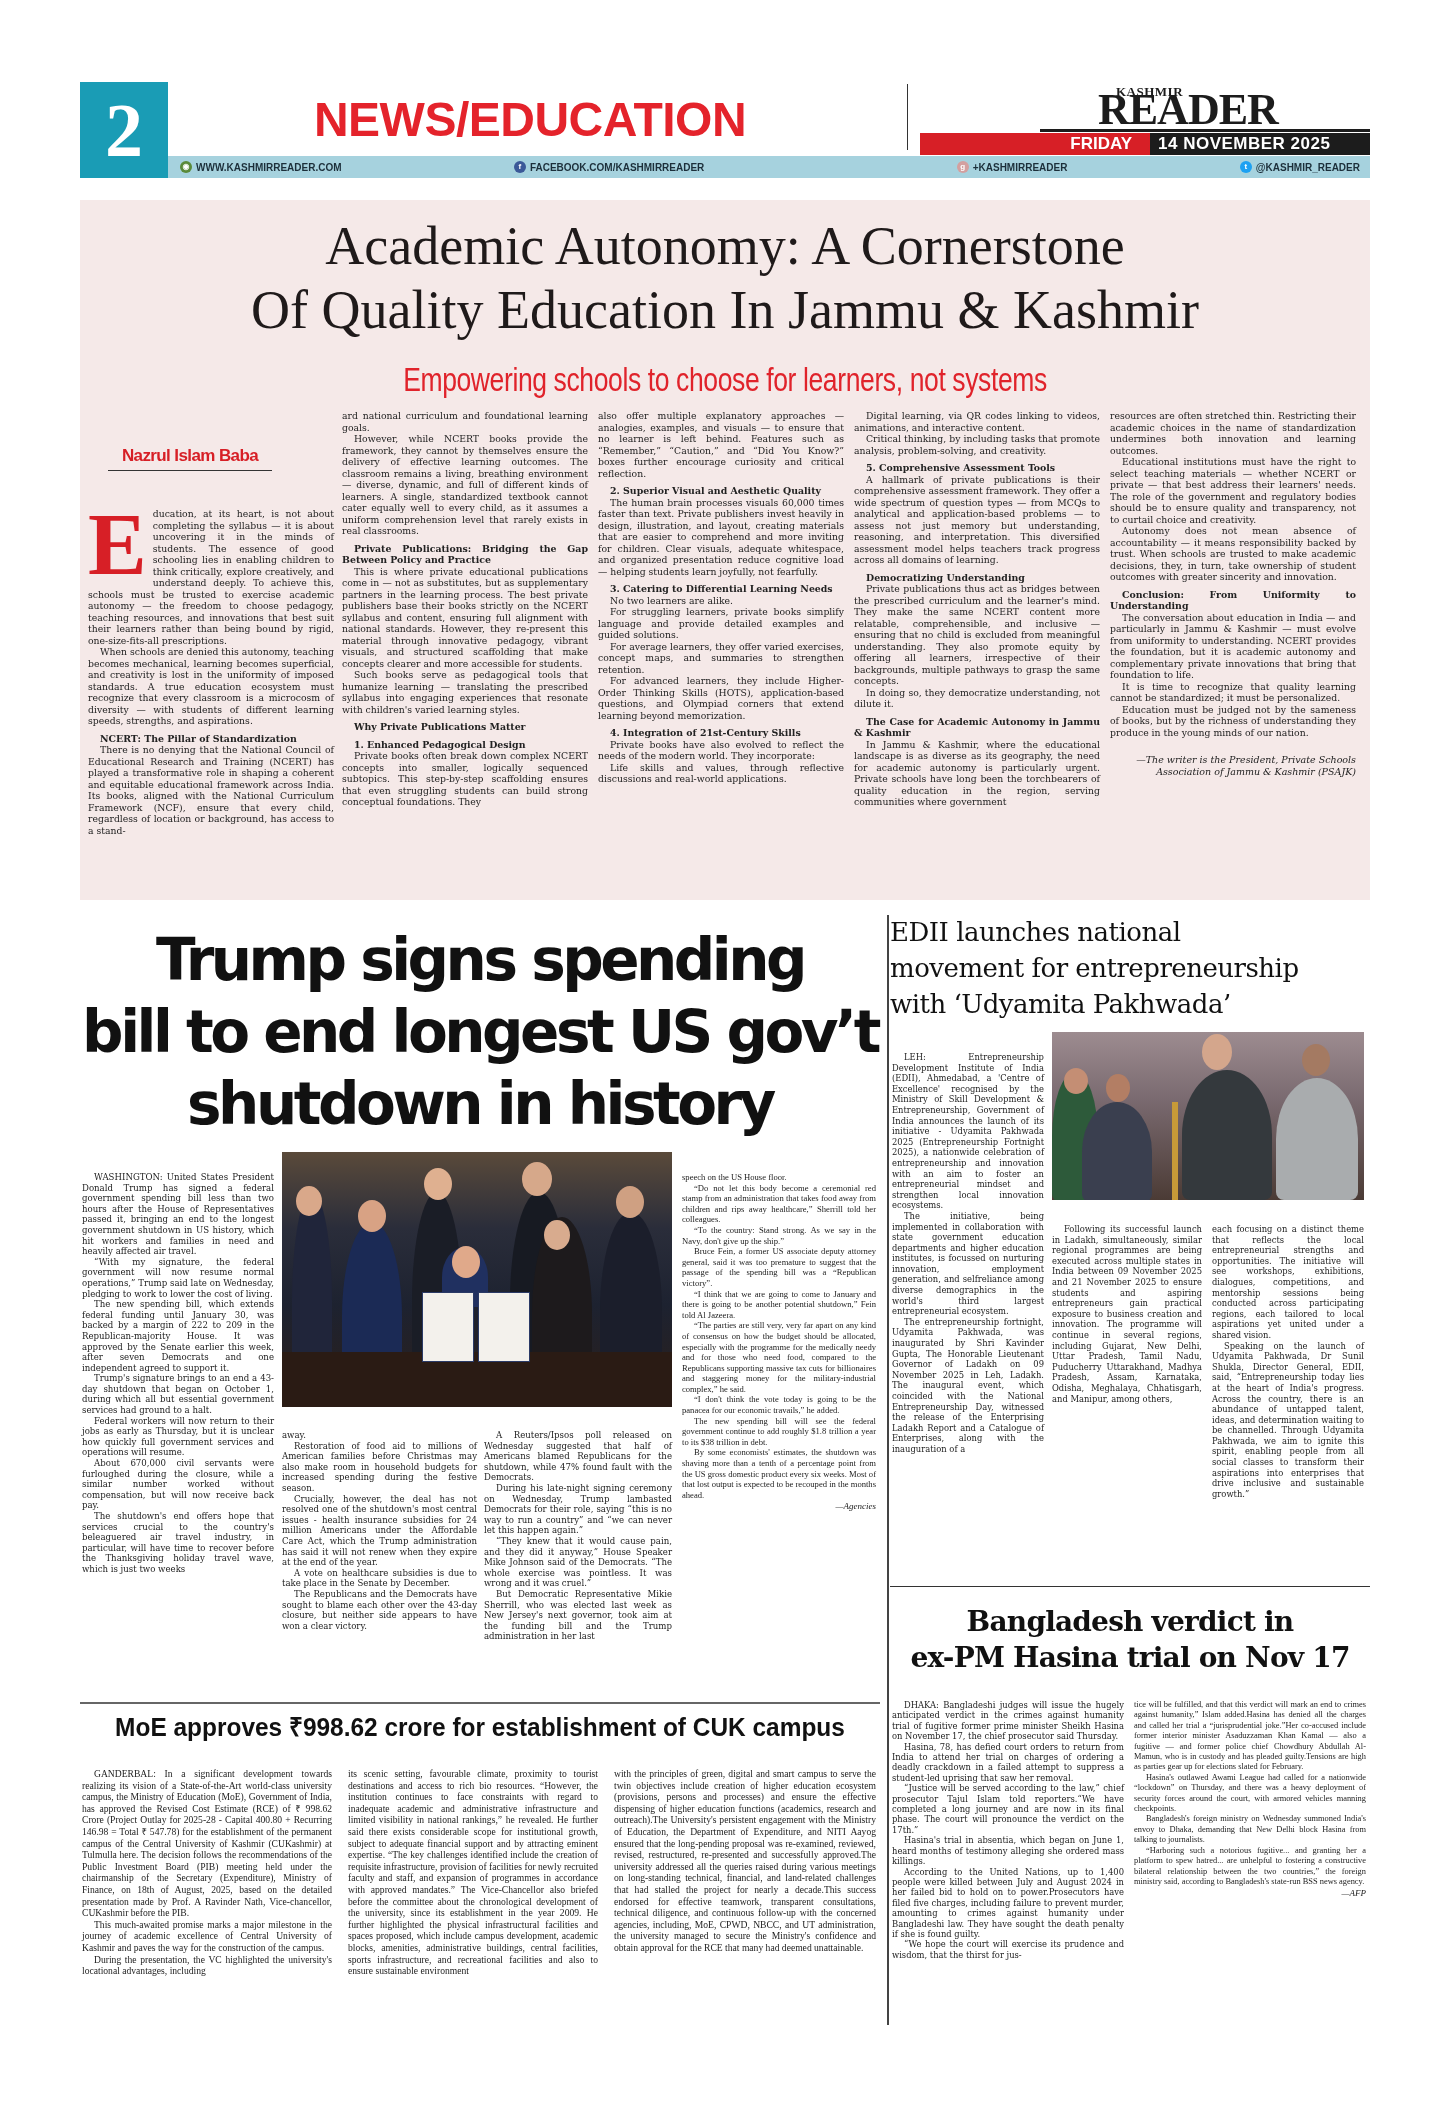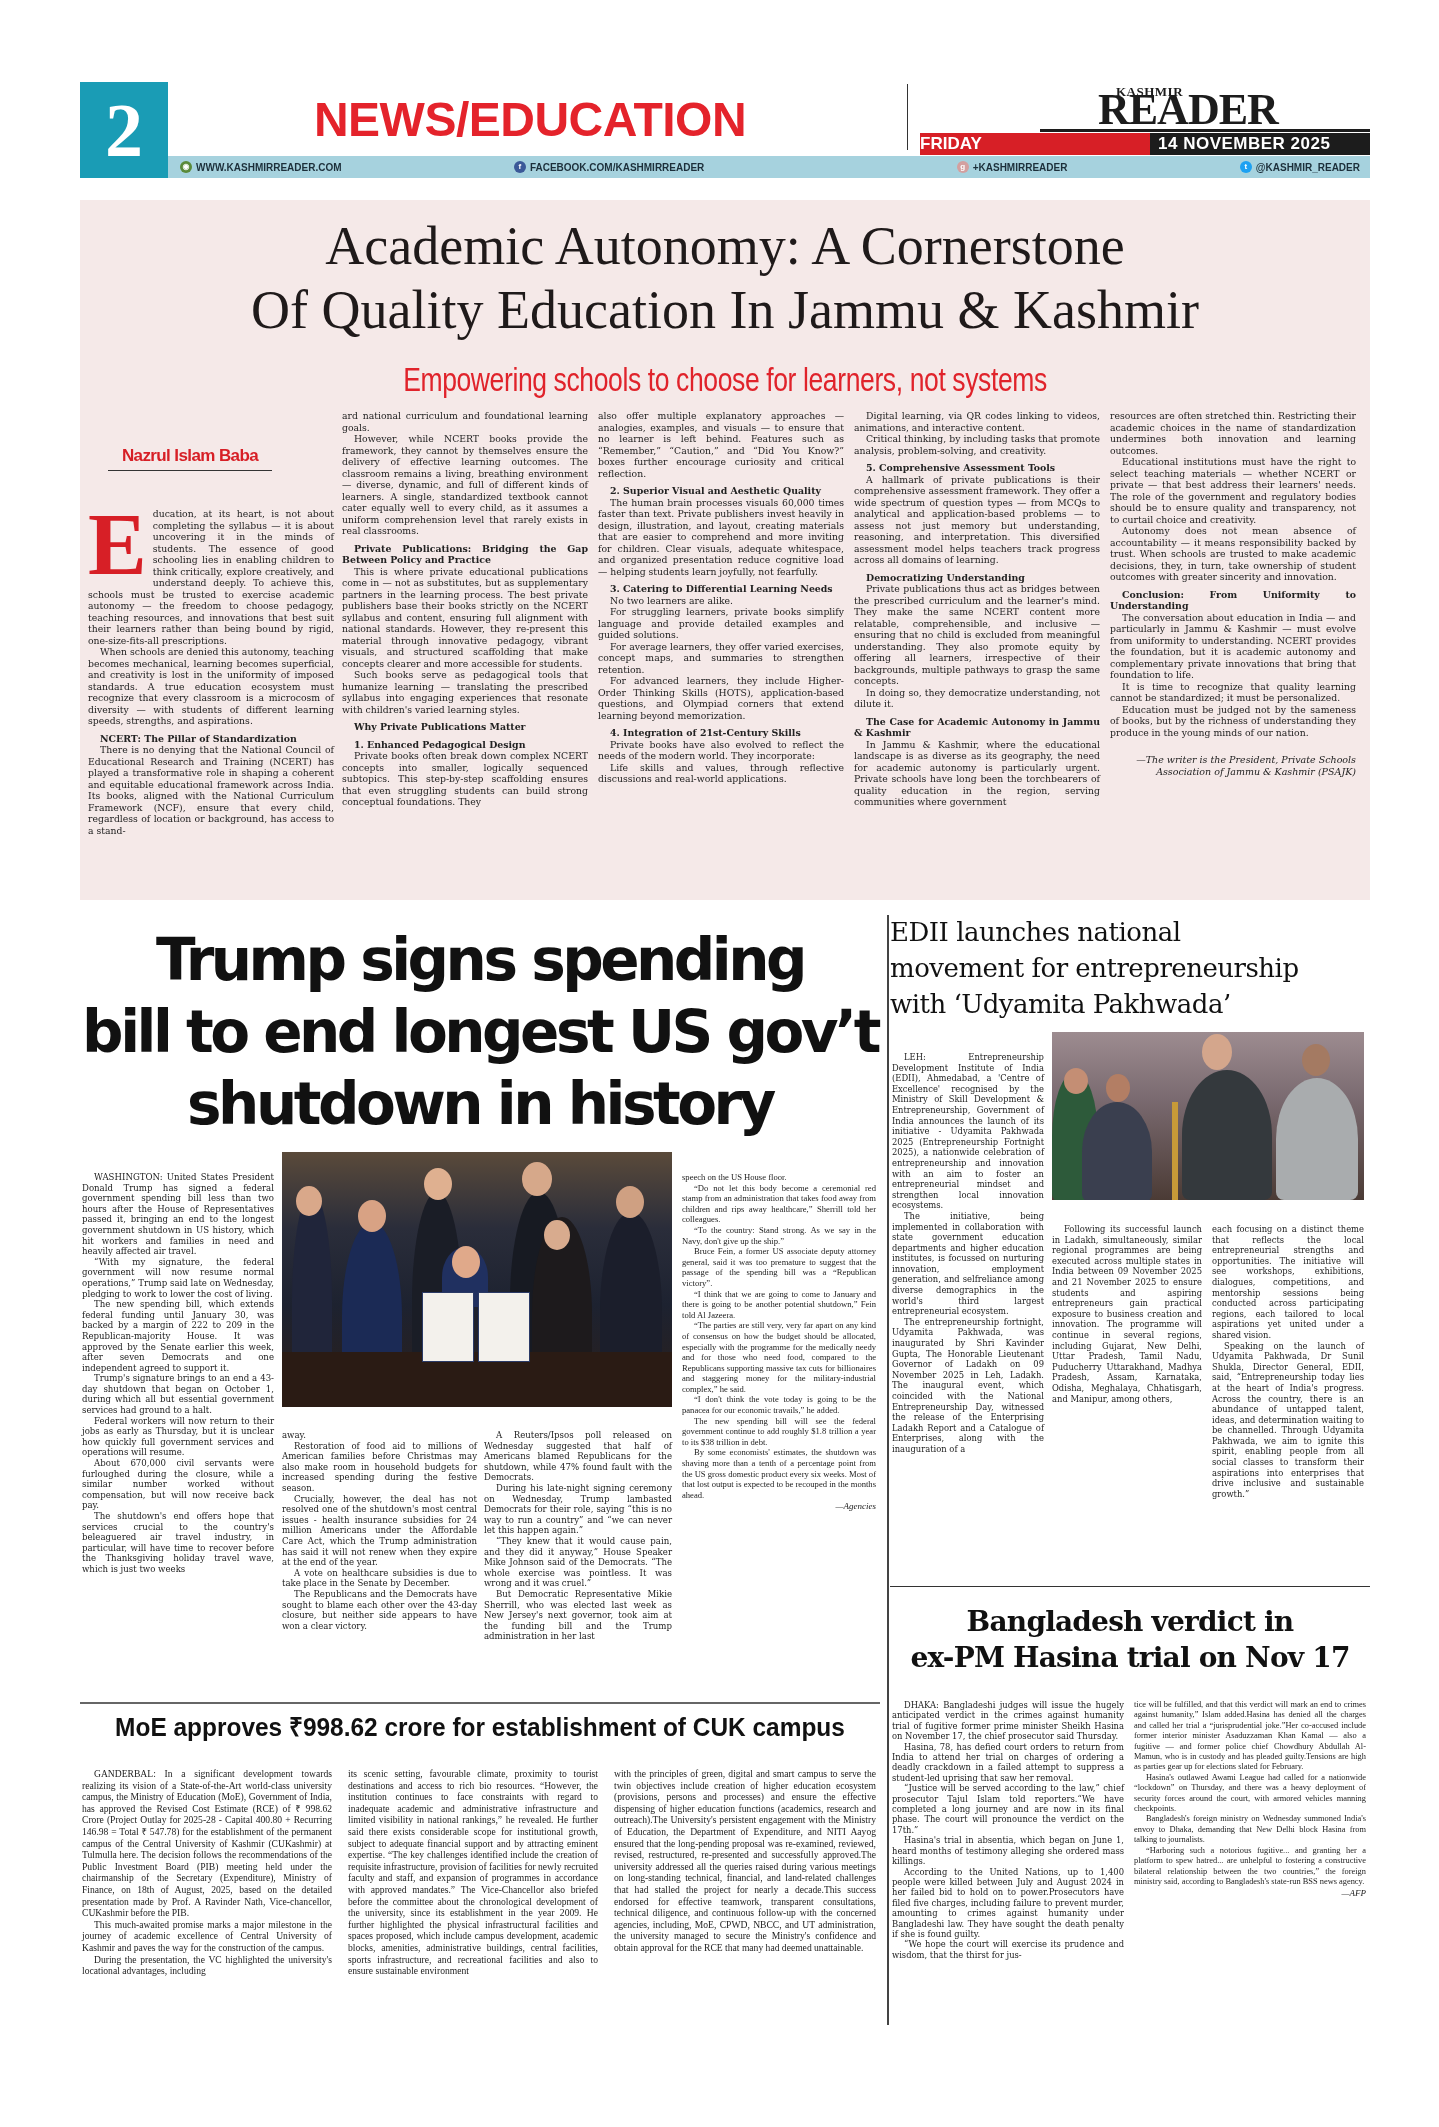--- a/index.html
+++ b/index.html
@@ -5,21 +5,21 @@
   * { box-sizing: border-box; margin: 0; padding: 0; }
   body { width: 1439px; height: 2127px; background: #ffffff; font-family: "DejaVu Serif", serif; color: #1c1c1c; position: relative; overflow: hidden; }
   .abs { position: absolute; }
   
   #page-num { left: 80px; top: 82px; width: 88px; height: 96px; background: #1a9cb5; color: #fff; font-family: "Liberation Serif", serif; font-weight: bold; font-size: 76px; line-height: 96px; text-align: center; }
   #section-title { left: 170px; top: 92px; width: 720px; text-align: center; color: #e4232b; font-family: "Liberation Sans", sans-serif; font-weight: bold; font-size: 48px; letter-spacing: -0.5px; }
   #vdiv { left: 907px; top: 84px; width: 1px; height: 66px; background: #333; }
   #logo-kashmir { left: 1100px; top: 88px; font-family: "Liberation Serif", serif; font-size: 13px; font-weight: bold; letter-spacing: 0.5px; }
   #logo-reader { left: 1098px; top: 86px; font-family: "Liberation Serif", serif; font-size: 44px; font-weight: bold; letter-spacing: -1px; line-height: 48px; }
   #logo-rule { left: 1040px; top: 129px; width: 330px; height: 3px; background: #1c1c1c; }
-  #day-bar { left: 920px; top: 133px; width: 230px; height: 22px; background: #d71f26; color: #fff; font-family: "Liberation Sans", sans-serif; font-weight: bold; font-size: 17px; padding-right: 18px; line-height: 22px; }
+  #day-bar { left: 920px; top: 133px; width: 230px; height: 22px; background: #d71f26; color: #fff; font-family: "Liberation Sans", sans-serif; font-weight: bold; font-size: 17px; text-align: right; padding-right: 18px; line-height: 22px; }
   #date-bar { left: 1150px; top: 133px; width: 220px; height: 22px; background: #1c1c1c; color: #fff; font-family: "Liberation Sans", sans-serif; font-weight: bold; font-size: 17px; padding-left: 8px; line-height: 22px; letter-spacing: 0.5px; }
   #link-bar { left: 168px; top: 156px; width: 1202px; height: 22px; background: #a6d2de; display: flex; align-items: center; justify-content: space-between; padding: 0 10px 0 12px; font-family: "Liberation Sans", sans-serif; font-weight: bold; font-size: 10px; color: #1c2f3a; }
   .lk { display: flex; align-items: center; gap: 4px; }
   .lk .ic { width: 12px; height: 12px; border-radius: 50%; display: inline-block; font-size: 8px; color: #fff; text-align: center; line-height: 12px; }
 
   
   #feature { left: 80px; top: 200px; width: 1290px; height: 700px; background: #f5e9e8; }
   #feat-title { left: 0; top: 14px; width: 1290px; text-align: center; font-family: "Liberation Serif", serif; font-size: 54px; line-height: 64px; color: #1f1a1a; }
   #feat-sub { left: 0; top: 160px; width: 1290px; text-align: center; font-family: "Liberation Sans", sans-serif; font-size: 34px; color: #e0232b; transform: scaleX(0.78); letter-spacing: -0.5px; }
   #byline { left: 20px; top: 246px; width: 180px; text-align: center; color: #d71f26; font-family: "Liberation Sans", sans-serif; font-weight: bold; font-size: 17px; letter-spacing: -0.6px; }

